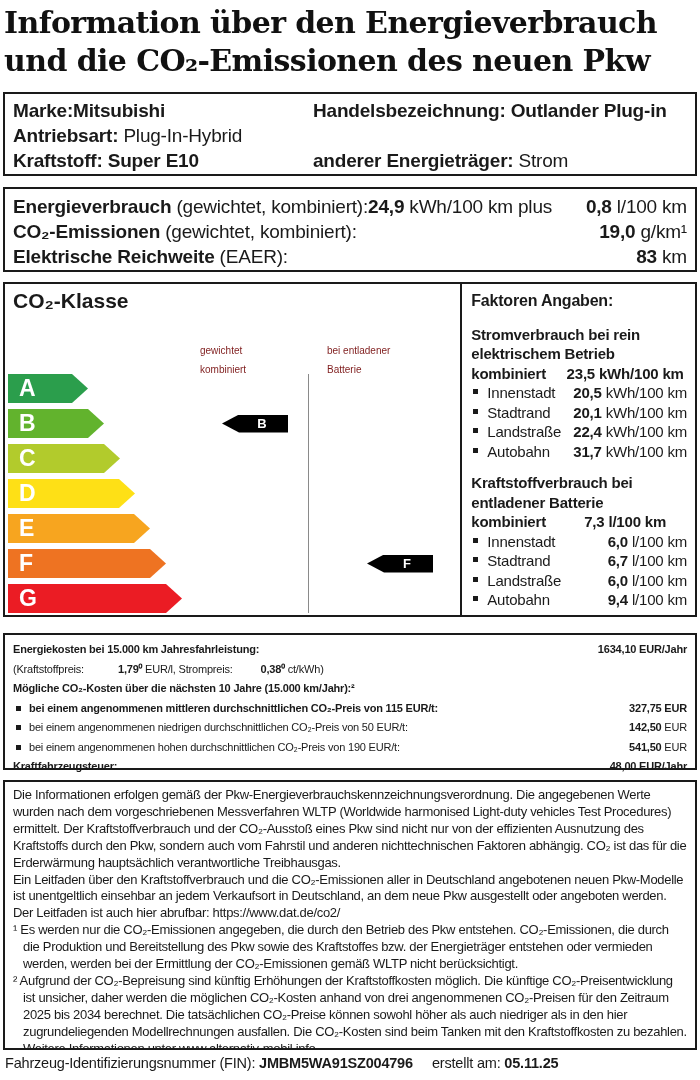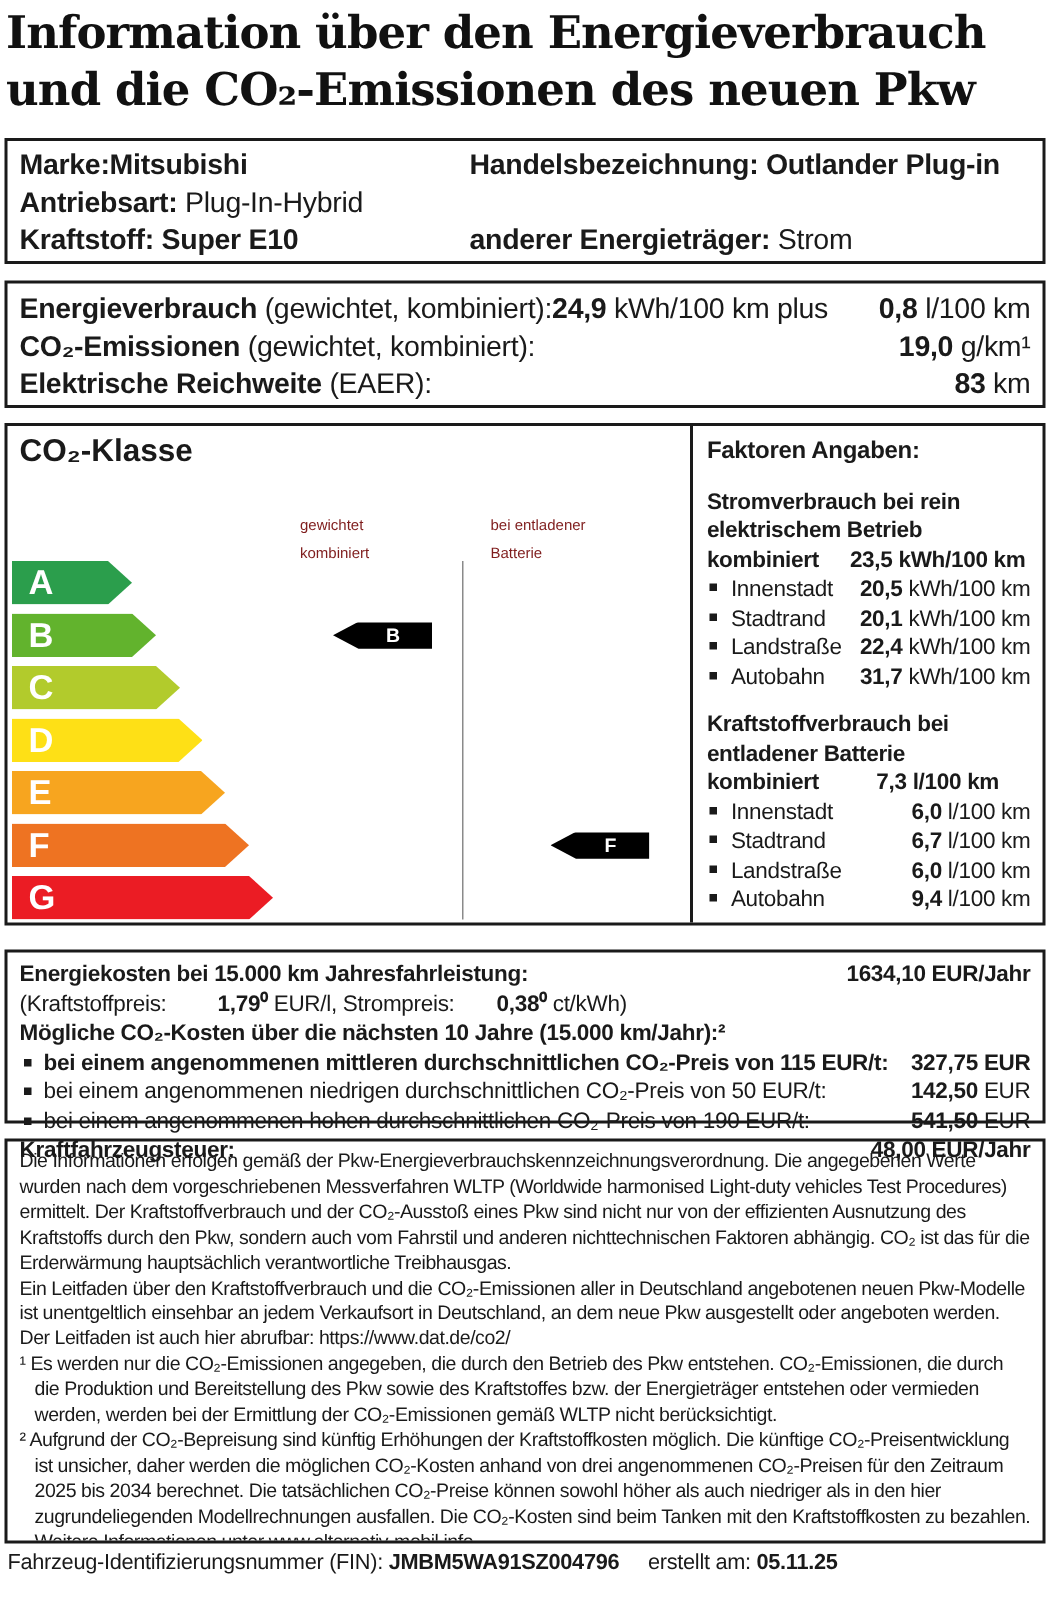--- a/index.html
+++ b/index.html
@@ -49,21 +49,21 @@
   .komb-row .kl { width:92px; }
   .komb-row .kv { flex:1; text-align:center; }
   .c-row { display:flex; align-items:flex-start; }
   .c-row .bullet { width:5px; height:5px; background:#1a1a1a; margin:0 9px 2px 2px; flex:0 0 auto; align-self:center; }
   .c-row .cl { width:86px; }
   .c-row .cv { flex:1; text-align:right; white-space:nowrap; }
   .c-row .num { font-weight:700; }
   .gap12 { height:12px; }
 
   
-  .costs { margin-top:16px; height:116px; padding:5px 8px; font-size:15px;
+  .costs { margin-top:16px; height:137px; padding:5px 8px; font-size:11px;
     letter-spacing:-0.2px; line-height:19.5px; }
   .costs .row { display:flex; white-space:nowrap; }
   .costs .flex1 { flex:1; }
   .costs .b { font-weight:700; }
   .gapL { display:inline-block; width:34px; }
   .gapS { display:inline-block; width:28px; }
   .cost-bullet { width:5px; height:5px; background:#1a1a1a; margin:7px 8px 0 3px; flex:0 0 auto; }
 
   
   .fineprint { margin-top:10px; height:270px; padding:5px 8px; font-size:13px;

